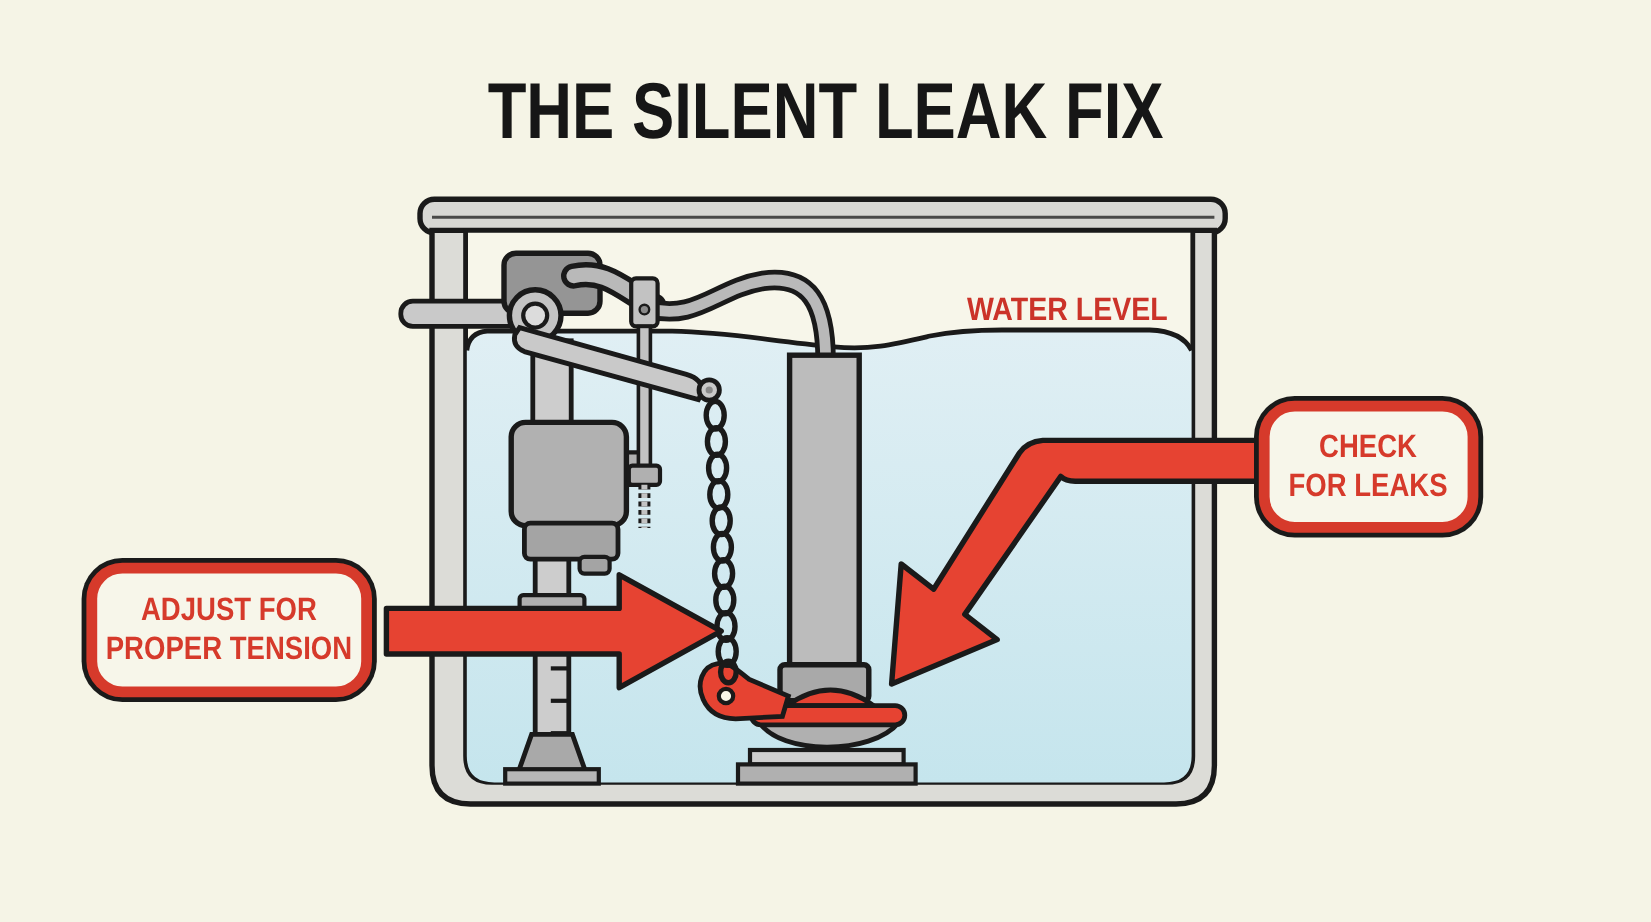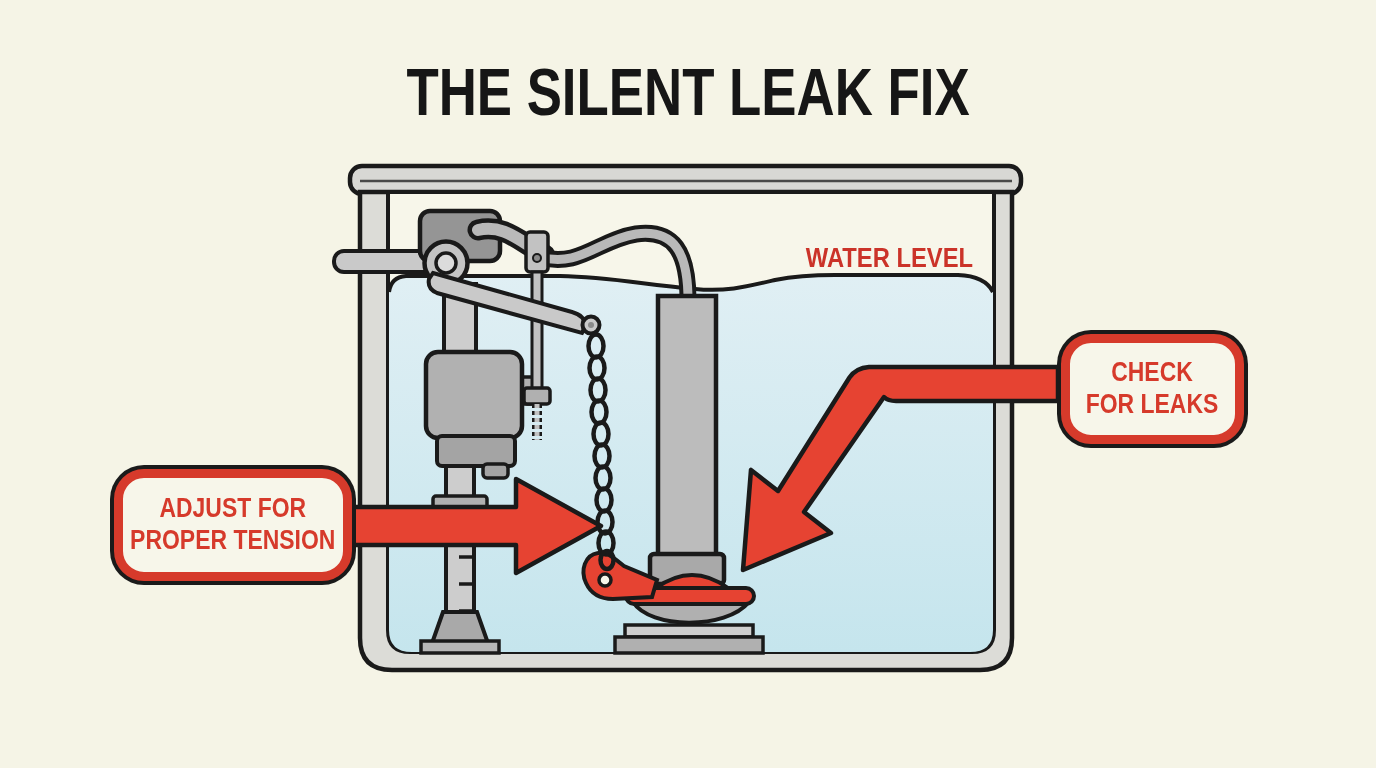--- a/index.html
+++ b/index.html
@@ -14,27 +14,27 @@
   .title{
     position:absolute;top:54px;left:0;width:1376px;text-align:center;
     font-size:66px;font-weight:700;color:#161616;letter-spacing:0;
     transform:scaleX(.8);transform-origin:50% 50%;white-space:nowrap;
   }
   svg.diagram{position:absolute;left:0;top:0}
   .callout{
     position:absolute;background:var(--cream);
     border:9px solid var(--red);border-radius:30px;
     box-shadow:0 0 0 4px var(--outline);
-    display:flex;align-items:center;justify-content:center;text-align:center;margin-left:12px;
+    display:flex;align-items:center;justify-content:center;text-align:center;
   }
   .callout .txt{
     color:var(--red);font-weight:700;font-size:27px;line-height:1.18;
     transform:scaleX(.85);white-space:nowrap;
   }
-  .callout-adjust{left:102px;top:469px;width:238px;height:112px}
+  .callout-adjust{left:72px;top:469px;width:238px;height:112px}
   .callout-check{left:1049px;top:334px;width:183px;height:110px}
   .water-level{
     position:absolute;left:795px;top:243px;width:180px;text-align:center;
     color:#cb3329;font-weight:700;font-size:27px;transform:scaleX(.88);
     white-space:nowrap;
   }
 </style>
 </head>
 <body>
 

